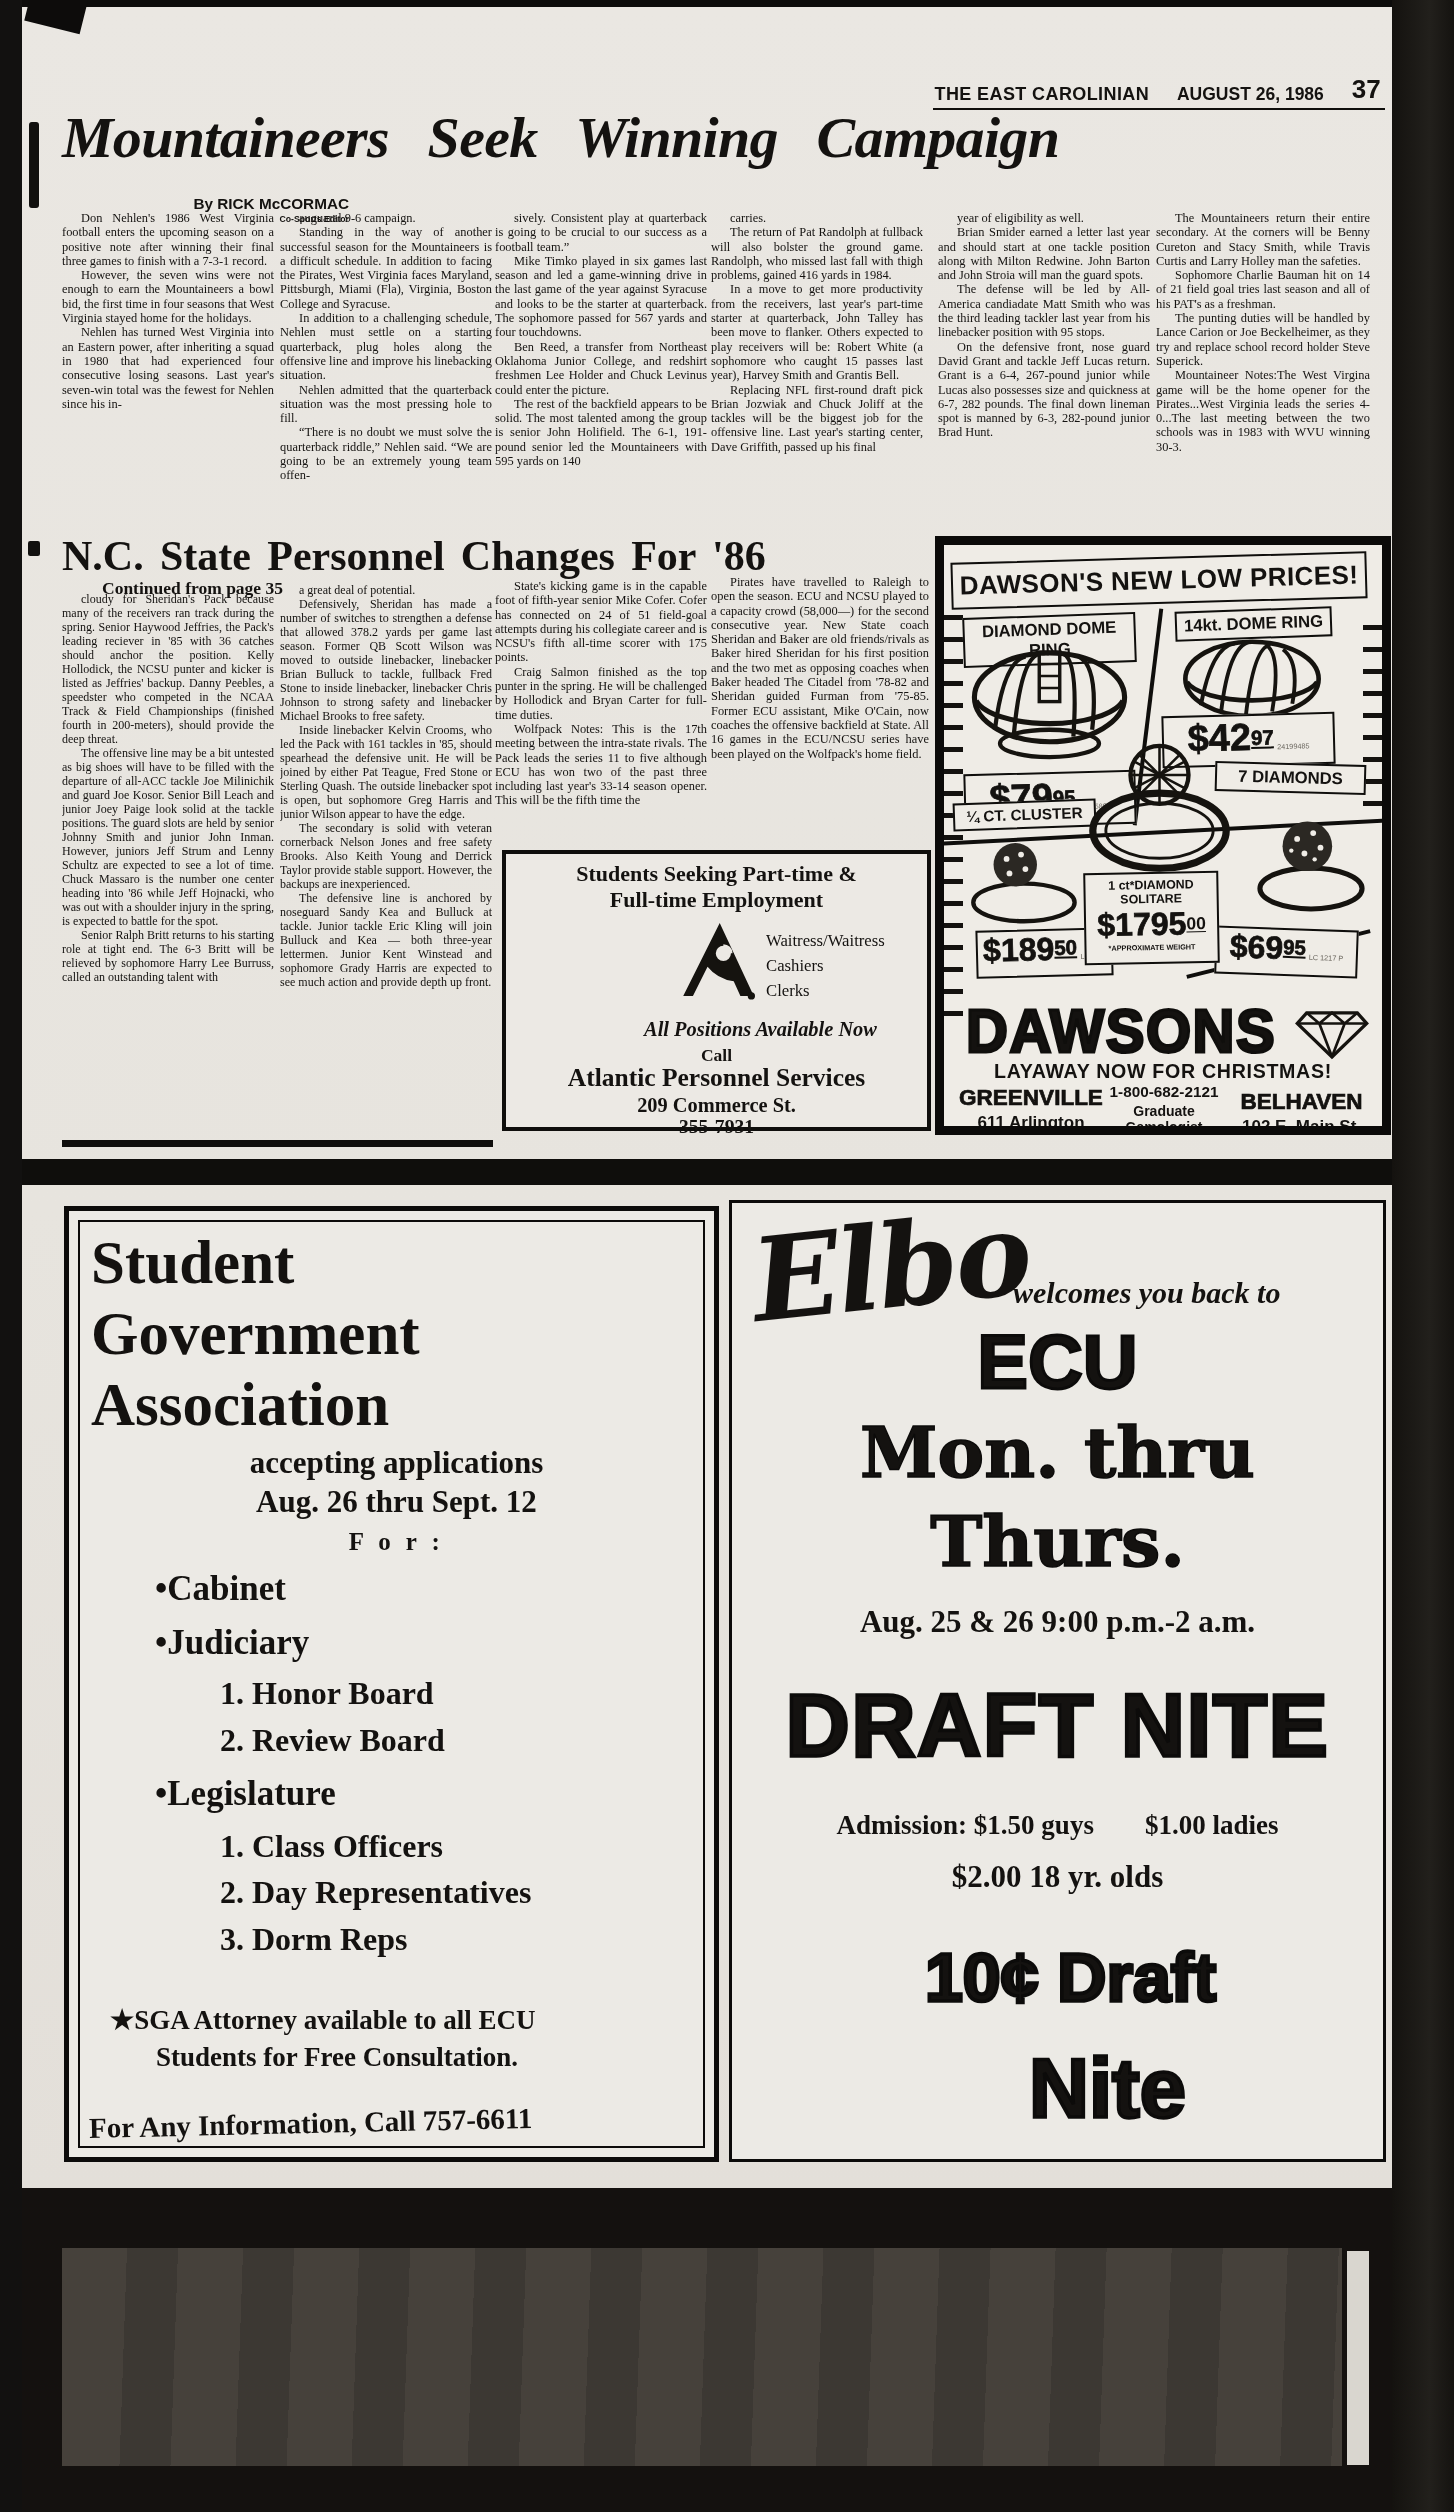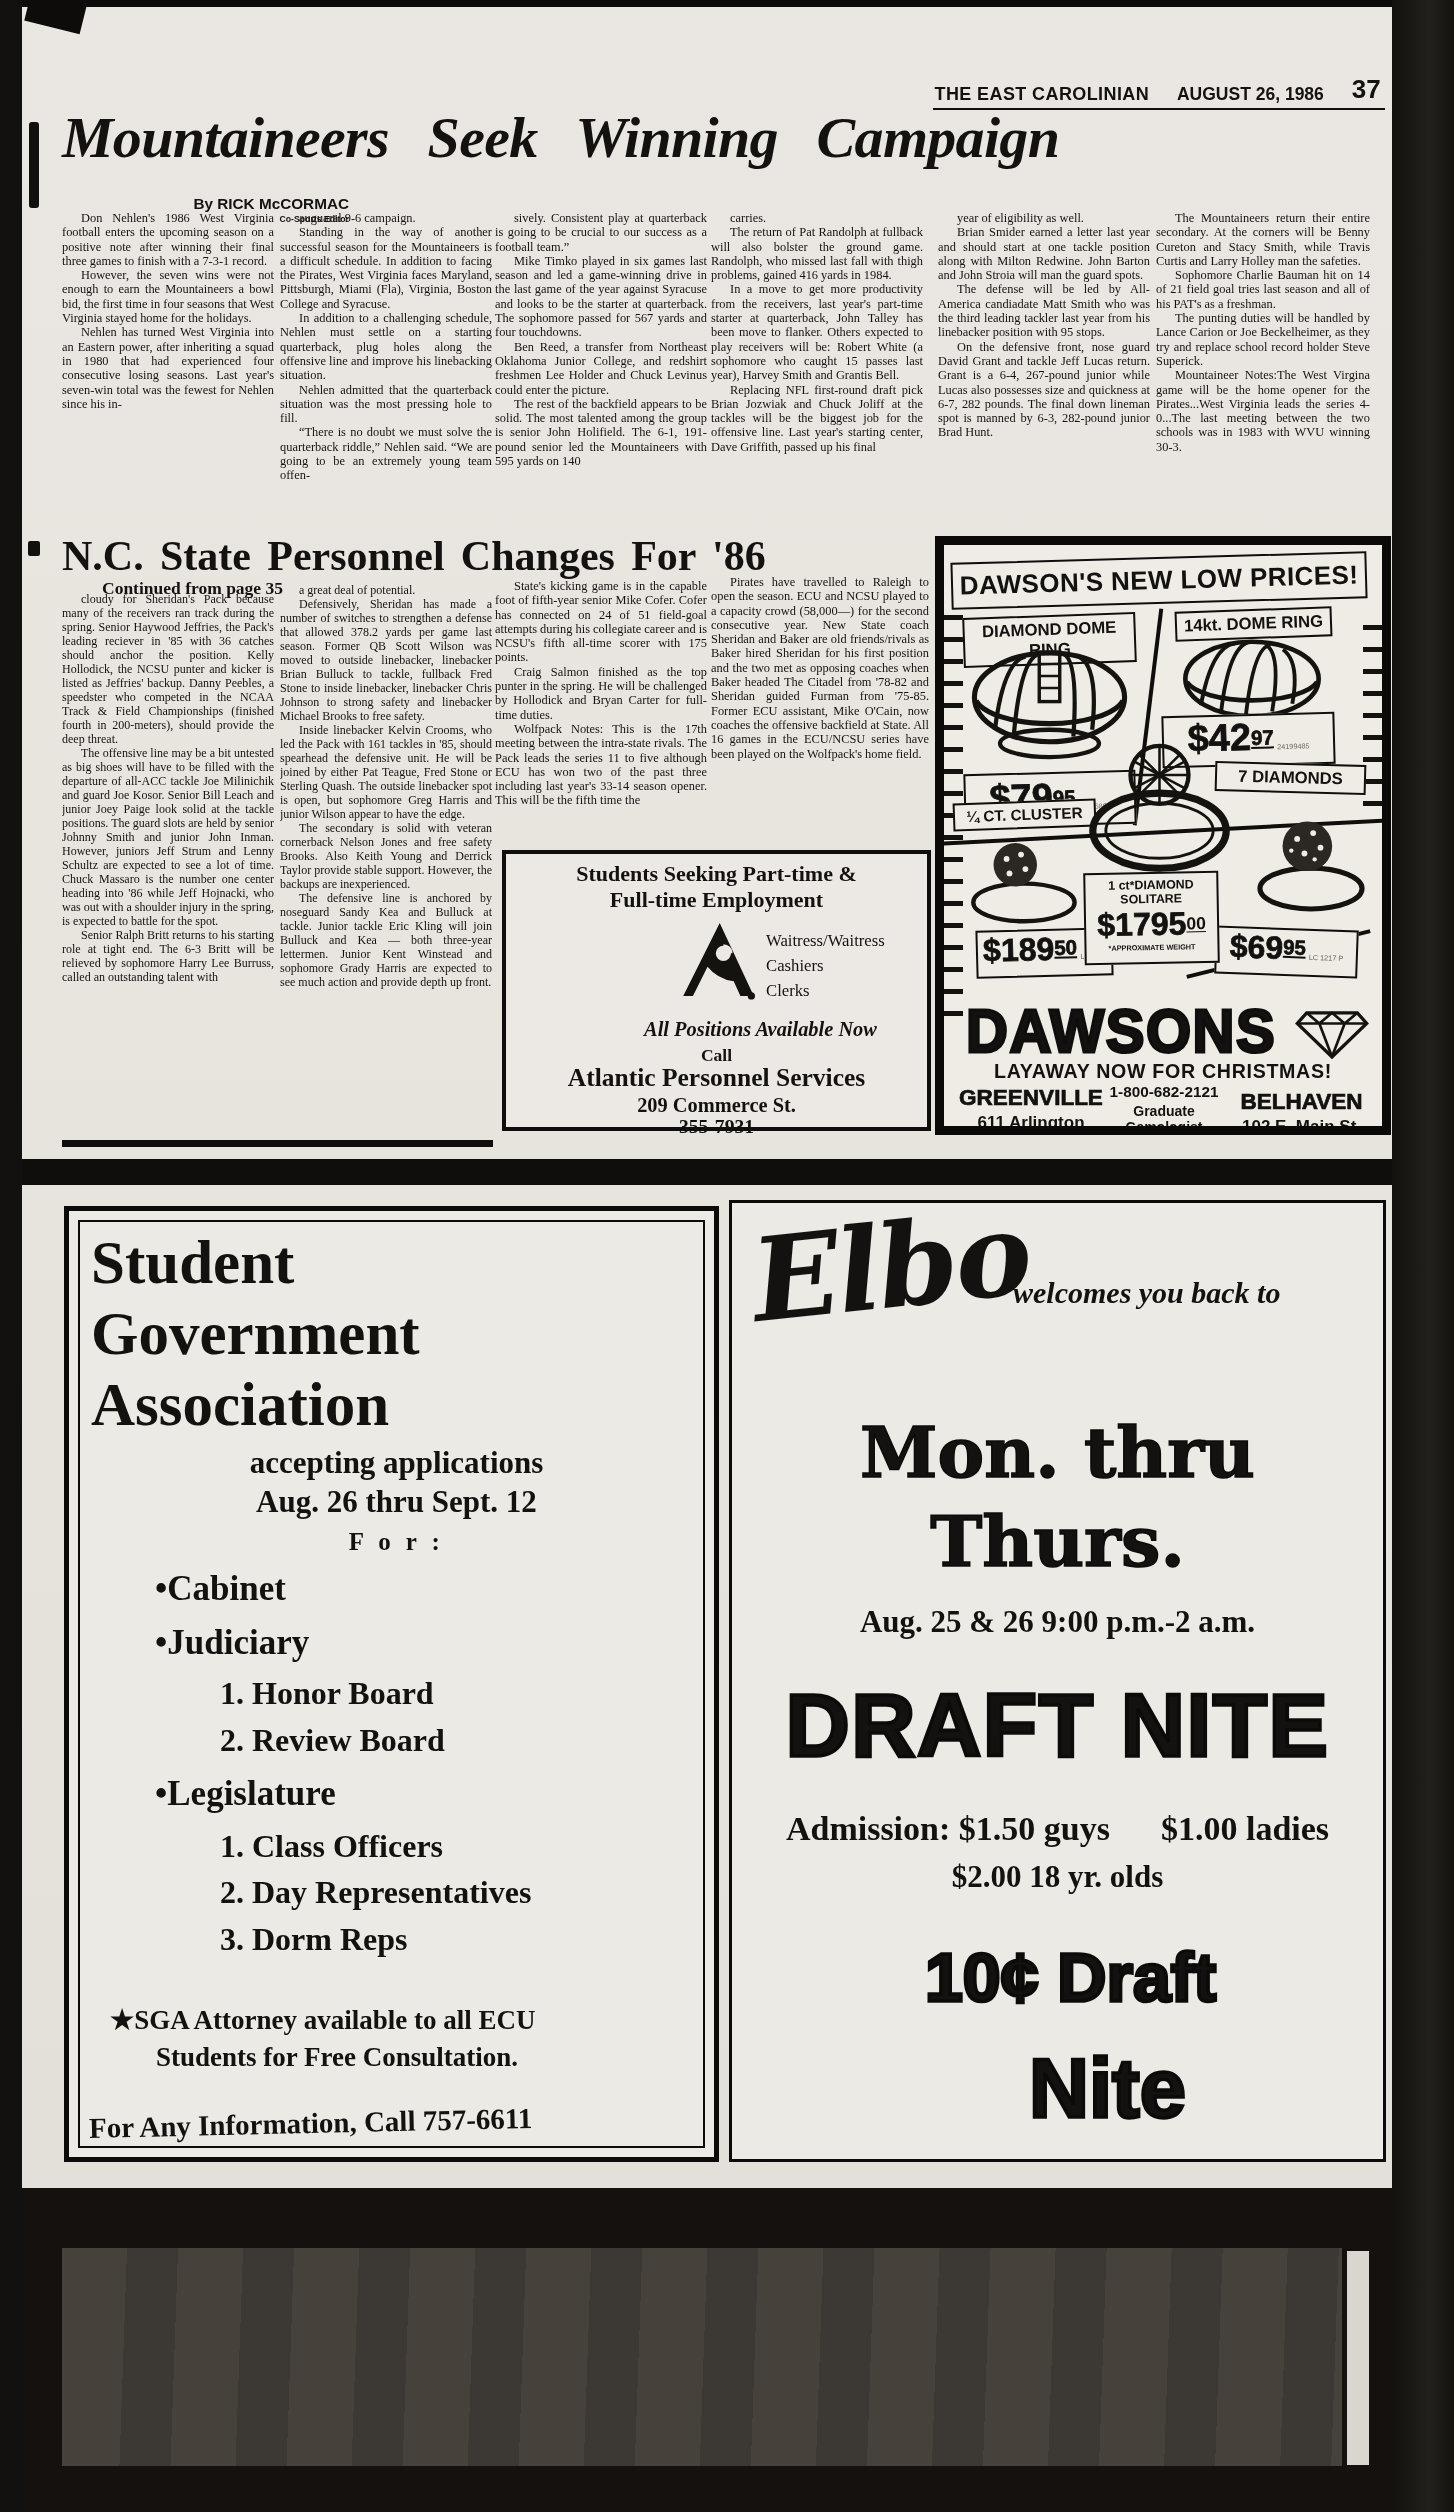--- a/index.html
+++ b/index.html
@@ -162,21 +162,21 @@
   .elbo-big { position:absolute; left:0; width:100%; text-align:center; font-weight:bold; }
   .elbo-ecu { top:115px; font-family:"Liberation Sans", sans-serif; font-size:76px;
               -webkit-text-stroke:2.9px #0c0b0a; }
   .elbo-days1 { top:208px; font-family:"DejaVu Serif", serif; font-size:70px;
                 -webkit-text-stroke:1.5px #0c0b0a; }
   .elbo-days2 { top:297px; font-family:"DejaVu Serif", serif; font-size:70px;
                 -webkit-text-stroke:1.5px #0c0b0a; }
   .elbo-datetime { top:401px; font-size:31px; }
   .elbo-event { top:471px; font-family:"Liberation Sans", sans-serif; font-size:89px;
                 -webkit-text-stroke:3.6px #0c0b0a; letter-spacing:1.5px; }
-  .elbo-adm { top:607px; font-size:34px; }
+  .elbo-adm { top:607px; font-size:27px; }
   .elbo-adm .gap { display:inline-block; width:51px; }
   .elbo-adm2 { top:656px; font-size:31px; }
   .elbo-sp1 { position:absolute; left:149px; top:735px; font-family:"Liberation Sans", sans-serif;
               font-size:68px; font-weight:bold;margin-left:44px; -webkit-text-stroke:3.6px #0c0b0a; }
   .elbo-sp2 { position:absolute; left:297px; top:838px; font-family:"Liberation Sans", sans-serif;
               font-size:83px; font-weight:bold; -webkit-text-stroke:3.6px #0c0b0a; }
 
   svg .ln { fill:none; stroke:#15130f; }
 </style>
 </head>
@@ -404,20 +404,21 @@
     <div class="sga-sub" style="top:663px">2. Day Representatives</div>
     <div class="sga-sub" style="top:710px">3. Dorm Reps</div>
     <div class="sga-note" style="left:41px; top:793px">★SGA Attorney available to all ECU</div>
     <div class="sga-note" style="left:87px; top:831px">Students for Free Consultation.</div>
     <div class="sga-info">For Any Information, Call 757-6611</div>
   </section>
 
   <section class="ad-elbo">
     <div class="elbo-script">Elbo</div>
     <div class="elbo-welcome">welcomes you back to</div>
+    <div class="elbo-big elbo-ecu">ECU</div>
     <div class="elbo-big elbo-days1">Mon. thru</div>
     <div class="elbo-big elbo-days2">Thurs.</div>
     <div class="elbo-big elbo-datetime">Aug. 25 &amp; 26 9:00 p.m.-2 a.m.</div>
     <div class="elbo-big elbo-event">DRAFT NITE</div>
     <div class="elbo-big elbo-adm">
       <span>Admission: $1.50 guys</span><span class="gap"></span><span>$1.00 ladies</span>
     </div>
     <div class="elbo-big elbo-adm2">$2.00 18 yr. olds</div>
     <div class="elbo-sp1">10¢ Draft</div>
     <div class="elbo-sp2">Nite</div>

